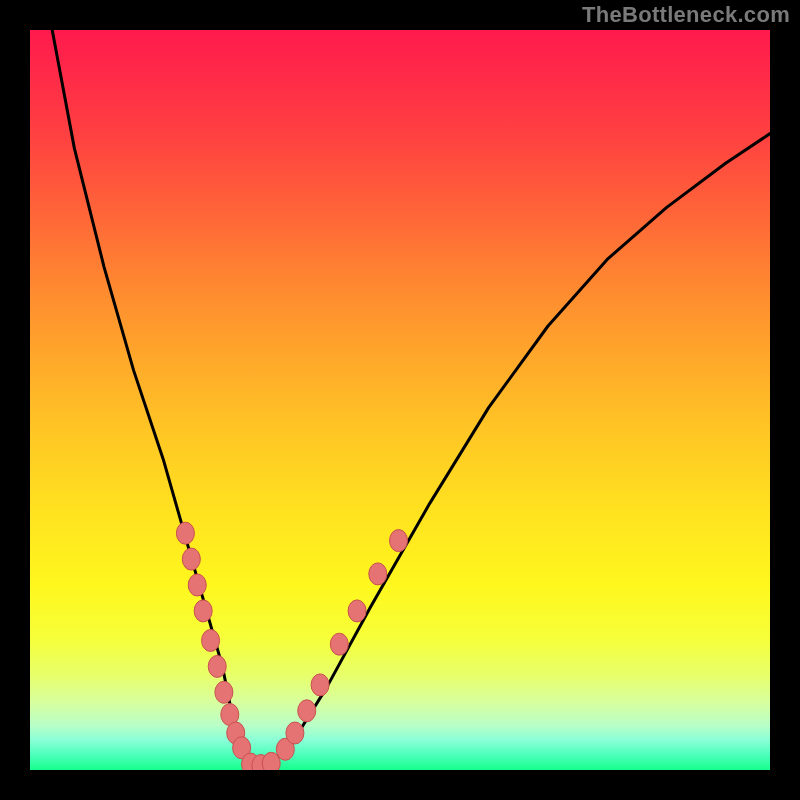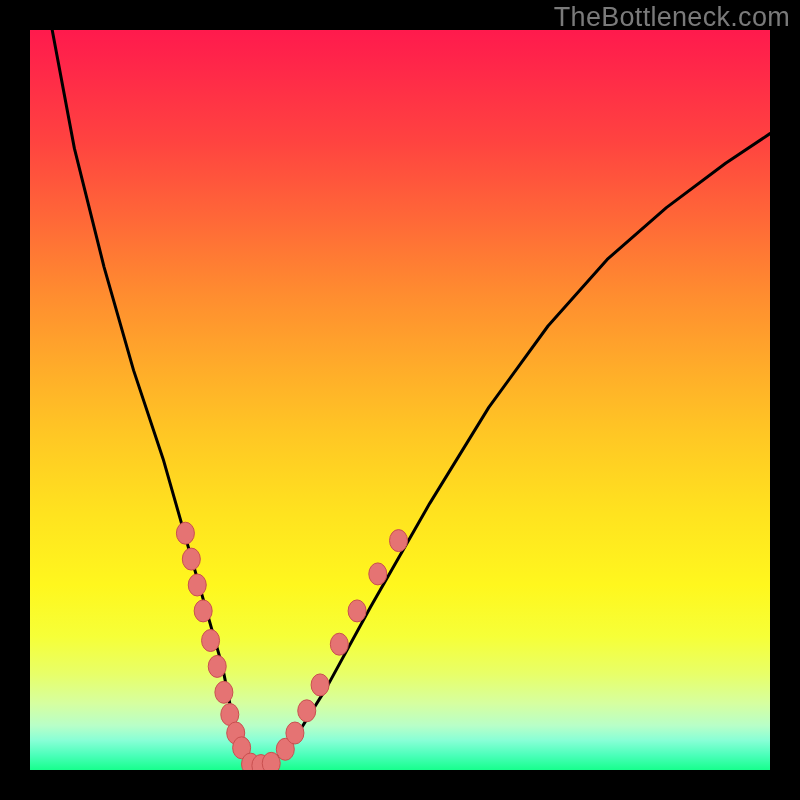--- a/index.html
+++ b/index.html
@@ -52,22 +52,22 @@
   }
   svg.overlay {
     position: absolute;
     inset: 0;
   }
   .watermark {
     position: absolute;
     top: 2px;
     right: 10px;
     color: #7a7a7a;
-    font-size: 27px;
-    font-weight: 400;
+    font-size: 22px;
+    font-weight: 700;
     letter-spacing: 0.3px;
     user-select: none;
   }
 </style>
 </head>
 <body>
 
 <div class="frame">
   <div class="plot-area">
     <div class="gradient"></div>

